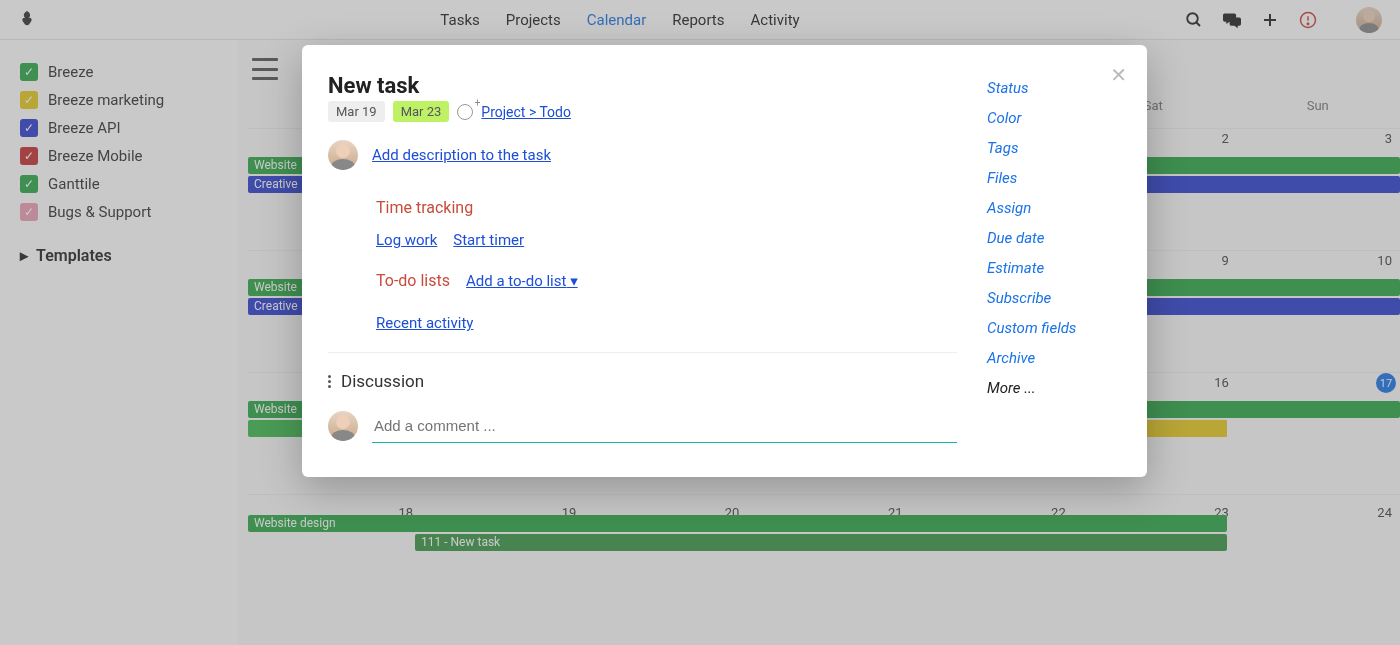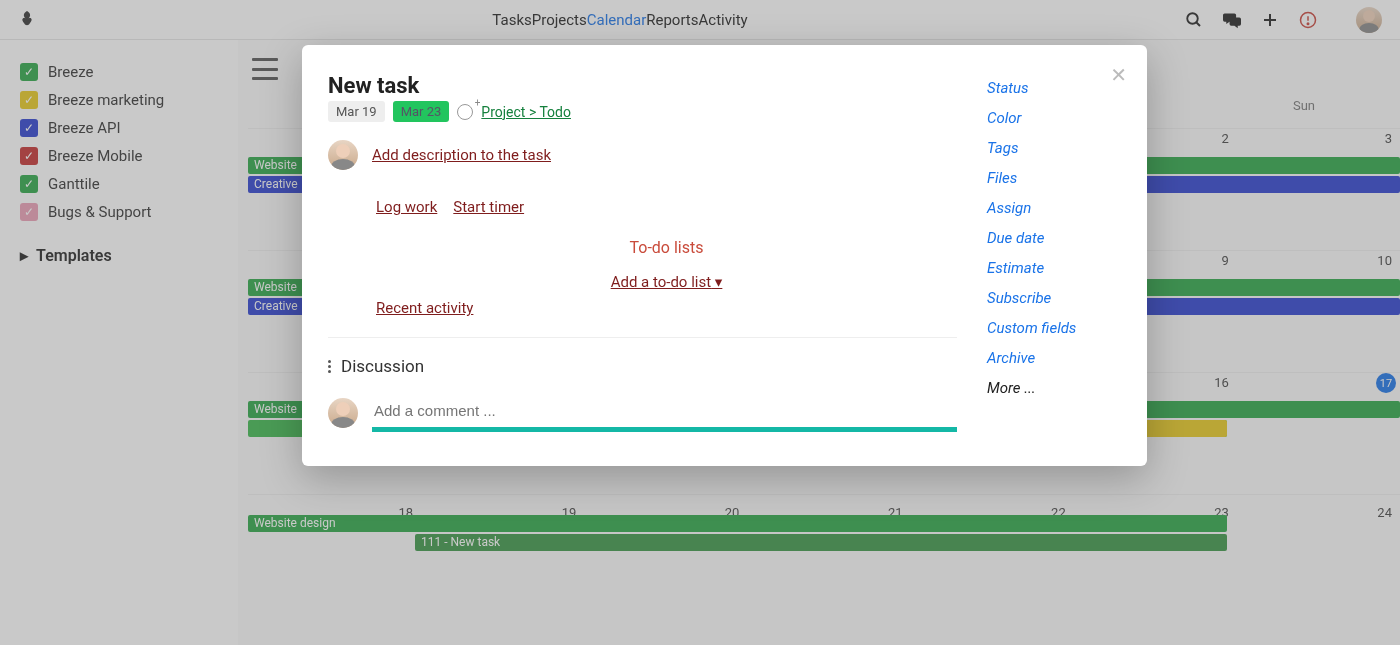--- a/index.html
+++ b/index.html
@@ -1,21 +1,21 @@
 <!DOCTYPE html>
 <html><head>
 <meta charset="utf-8">
 <style>
   * { box-sizing: border-box; margin: 0; padding: 0; }
   body { font-family: -apple-system, BlinkMacSystemFont, "Segoe UI", Roboto, Helvetica, Arial, sans-serif; font-size: 14px; color: #222; width: 1400px; height: 645px; overflow: hidden; position: relative; background: #fff; }
 
   
   .topnav { height: 40px; display: flex; align-items: center; padding: 0 18px; border-bottom: 1px solid #e5e5e5; background:#fff; }
   .logo { width: 18px; height: 22px; margin-right: 20px; }
-  .nav-center { flex: 1; display: flex; justify-content: center; }
+  .nav-center { flex: 1; display: flex; justify-content: center; gap: 26px; }
   .nav-link { color: #222; font-size: 15px; cursor: pointer; }
   .nav-link.active { color: #1a73e8; }
   .nav-right { display: flex; align-items: center; gap: 18px; }
   .icon-btn { width: 20px; height: 20px; display:flex; align-items:center; justify-content:center; color:#222; cursor:pointer; }
   .avatar { width: 26px; height: 26px; border-radius: 50%; background: linear-gradient(#e8d5c4,#c9a88a); position:relative; overflow:hidden; margin-left: 20px; }
   .avatar::after{content:"";position:absolute;top:3px;left:7px;width:12px;height:12px;border-radius:50%;background:#eecfb9;}
   .avatar::before{content:"";position:absolute;bottom:-4px;left:3px;width:20px;height:14px;border-radius:50% 50% 0 0;background:#888;}
 
   
   .main { display:flex; height: calc(645px - 40px); }
@@ -43,37 +43,37 @@
 
   
   .modal { position:absolute; top:45px; left:302px; width:845px; background:#fff; border-radius:6px; box-shadow:0 12px 40px rgba(0,0,0,0.25); padding:28px 0 34px 0; }
   .modal-close { position:absolute; top:18px; right:20px; color:#bbb; font-size:20px; cursor:pointer; }
   .modal-body { display:flex; }
   .modal-main { flex:1; padding:0 30px 0 26px; }
   .modal-side { width:160px; padding-right:18px; }
   .modal-title { font-size:22px; font-weight:700; margin-bottom:3px; }
   .modal-meta { display:flex; align-items:center; gap:8px; flex-wrap:wrap; color:#666; font-size:14px; margin-bottom:18px;}
   .pill { background:#eee; padding:3px 8px; border-radius:3px; font-size:13px; color:#555;}
-  .pill.hl { background:#22c55e; color:#556;}
-  .breadcrumb-link{color:#15803d;text-decoration:underline;cursor:pointer;}
+  .pill.hl { background:#bef264; color:#556;}
+  .breadcrumb-link{color:#1d4ed8;text-decoration:underline;cursor:pointer;}
   .smiley{width:16px;height:16px;border:1.4px solid #999;border-radius:50%;position:relative;display:inline-block;}
   .smiley::after{content:"+";position:absolute;top:-8px;right:-8px;font-size:10px;color:#888;}
   .desc-row{display:flex;gap:14px;align-items:center;margin-bottom:28px;}
   .av-sm{width:30px;height:30px;border-radius:50%;background:linear-gradient(#e8d5c4,#c9a88a);position:relative;overflow:hidden;flex-shrink:0;}
   .av-sm::after{content:"";position:absolute;top:4px;left:8px;width:14px;height:14px;border-radius:50%;background:#eecfb9;}
   .av-sm::before{content:"";position:absolute;bottom:-5px;left:3px;width:24px;height:16px;border-radius:50% 50% 0 0;background:#888;}
-  .fake-link{color:#7f1d1d;text-decoration:underline;cursor:pointer;font-size:15px;}
+  .fake-link{color:#1d4ed8;text-decoration:underline;cursor:pointer;font-size:15px;}
   .section-h{color:#c94b3b;font-size:16px;margin:6px 0 14px 48px;}
   .section-line{margin-left:48px;margin-bottom:22px;display:flex;gap:16px;align-items:center;}
   .hr{height:1px;background:#eee;margin:18px 0 18px 0;}
   .discussion-h{display:flex;align-items:center;gap:10px;font-size:17px;color:#333;margin-bottom:18px;}
   .dots-v{display:inline-flex;flex-direction:column;gap:2px;}
   .dots-v i{width:3px;height:3px;border-radius:50%;background:#555;display:block;}
   .comment-row{display:flex;gap:14px;align-items:center;}
-  .comment-input{flex:1;border:none;border-bottom:5px solid #14b8a6;font-size:15px;padding:8px 2px;color:#7f1d1d;outline:none;}
+  .comment-input{flex:1;border:none;border-bottom:1px solid #14b8a6;font-size:15px;padding:8px 2px;color:#7f1d1d;outline:none;}
   .side-link{display:block;color:#1a73e8;font-size:15px;padding:6px 0;cursor:pointer;font-style:italic;}
   .side-link.plain{color:#222;}
   .badge-circ{position:absolute;width:20px;height:20px;border-radius:50%;background:#1a73e8;color:#fff;font-size:11px;display:flex;align-items:center;justify-content:center;}
 </style>
 </head>
 <body>
 
 <div class="topnav">
   <svg class="logo" viewBox="0 0 24 28">
       <path d="M12 2 C16 4 18 8 14 12 C18 10 20 14 16 18 C14 22 10 22 8 18 C4 14 6 10 10 12 C6 8 8 4 12 2 Z" fill="#333"></path>
@@ -157,20 +157,21 @@
           <span></span>
           <span></span>
         </div>
     </div>
     <div class="day-header-row">
         <div class="day-header-cell"></div>
         <div class="day-header-cell"></div>
         <div class="day-header-cell"></div>
         <div class="day-header-cell"></div>
         <div class="day-header-cell"></div>
+        <div class="day-header-cell">Sat</div>
         <div class="day-header-cell">Sun</div>
       </div>
     <div class="cal-grid">
         <div class="cal-row">
           <div class="date-row" style="top: 2px;">
             <div class="date-cell"></div>
             <div class="date-cell"></div>
             <div class="date-cell"></div>
             <div class="date-cell"></div>
             <div class="date-cell"></div>
@@ -236,26 +237,27 @@
         <span class="pill">Mar 19</span>
         <span class="pill hl">Mar 23</span>
         <span class="smiley"></span>
         <span class="breadcrumb-link">Project &gt; Todo</span>
       </div>
       <div class="desc-row">
         <div class="av-sm"></div>
         <span class="fake-link">Add description to the task</span>
       </div>
 
+      <div class="section-h">Time tracking</div>
       <div class="section-line">
         <span class="fake-link">Log work</span>
         <span class="fake-link">Start timer</span>
       </div>
 
-      <div class="section-line" style="margin-bottom:8px;flex-direction:column;">
+      <div class="section-line" style="margin-bottom:24px;">
         <span style="color:#c94b3b;font-size:16px;">To-do lists</span>
         <span class="fake-link"><span>Add a to-do list</span> ▾</span>
       </div>
 
       <div class="section-line" style="margin-bottom:20px;">
         <span class="fake-link">Recent activity</span>
       </div>
 
       <div class="hr"></div>
 

